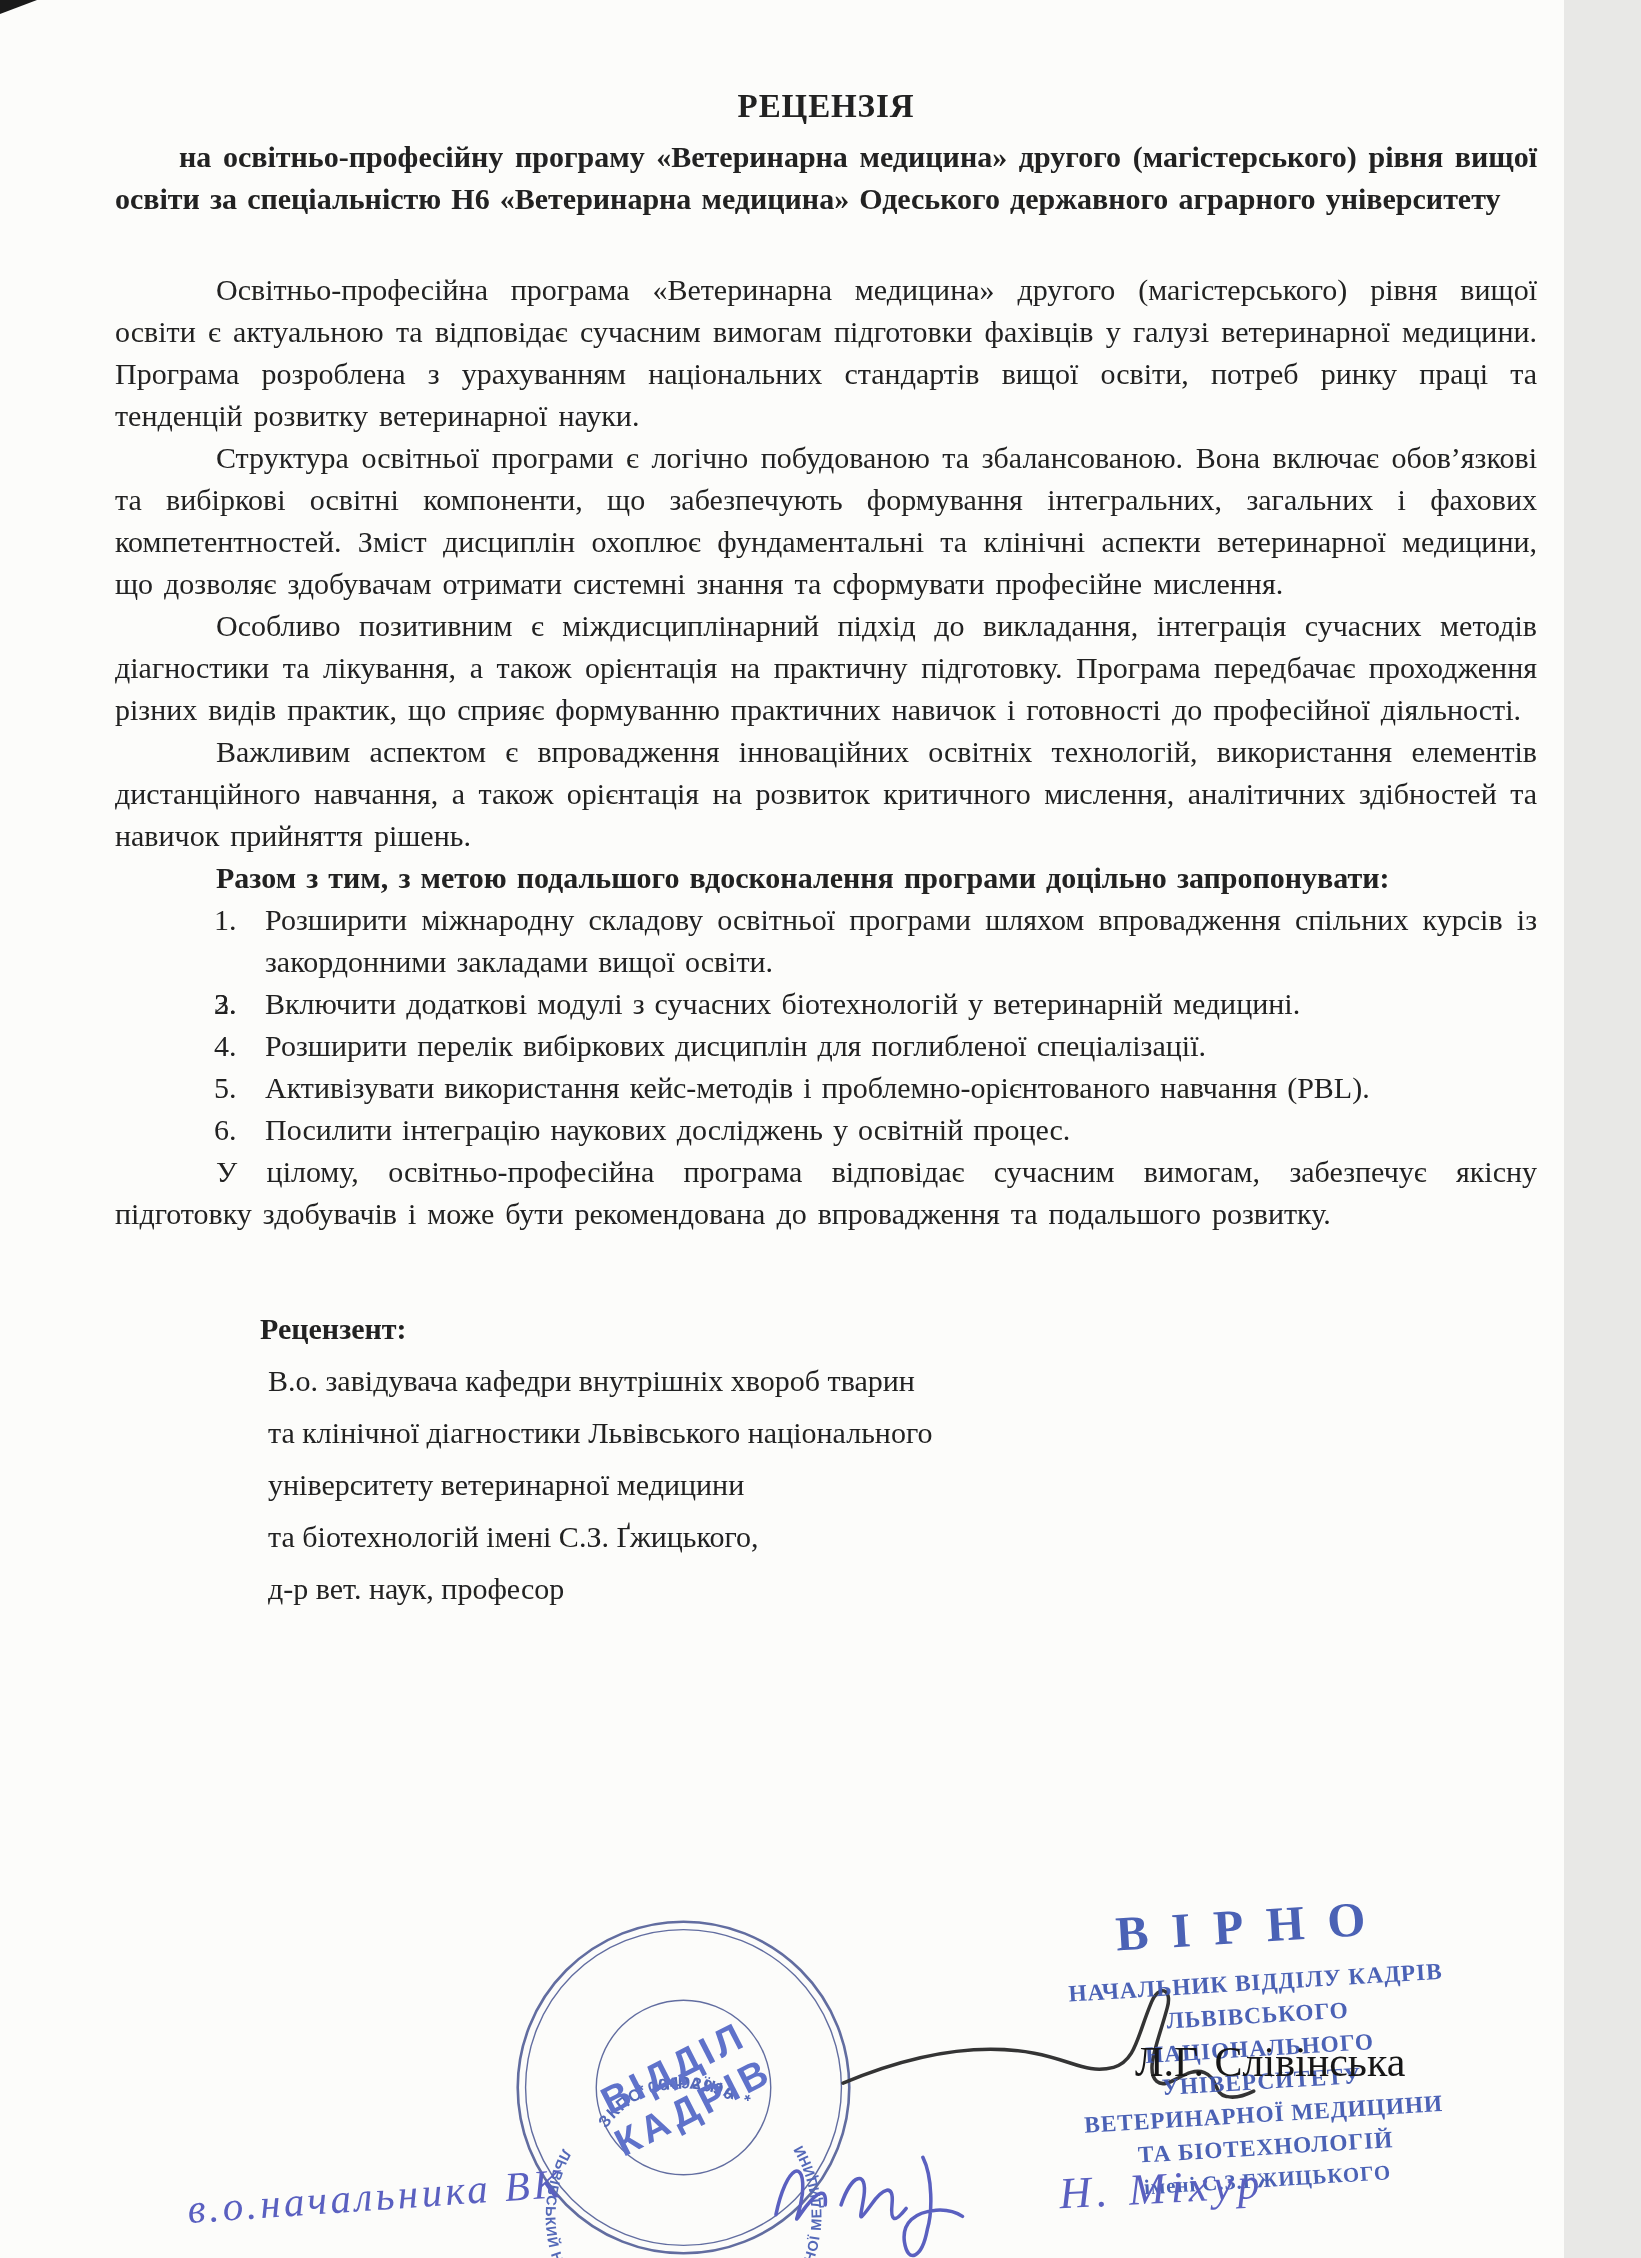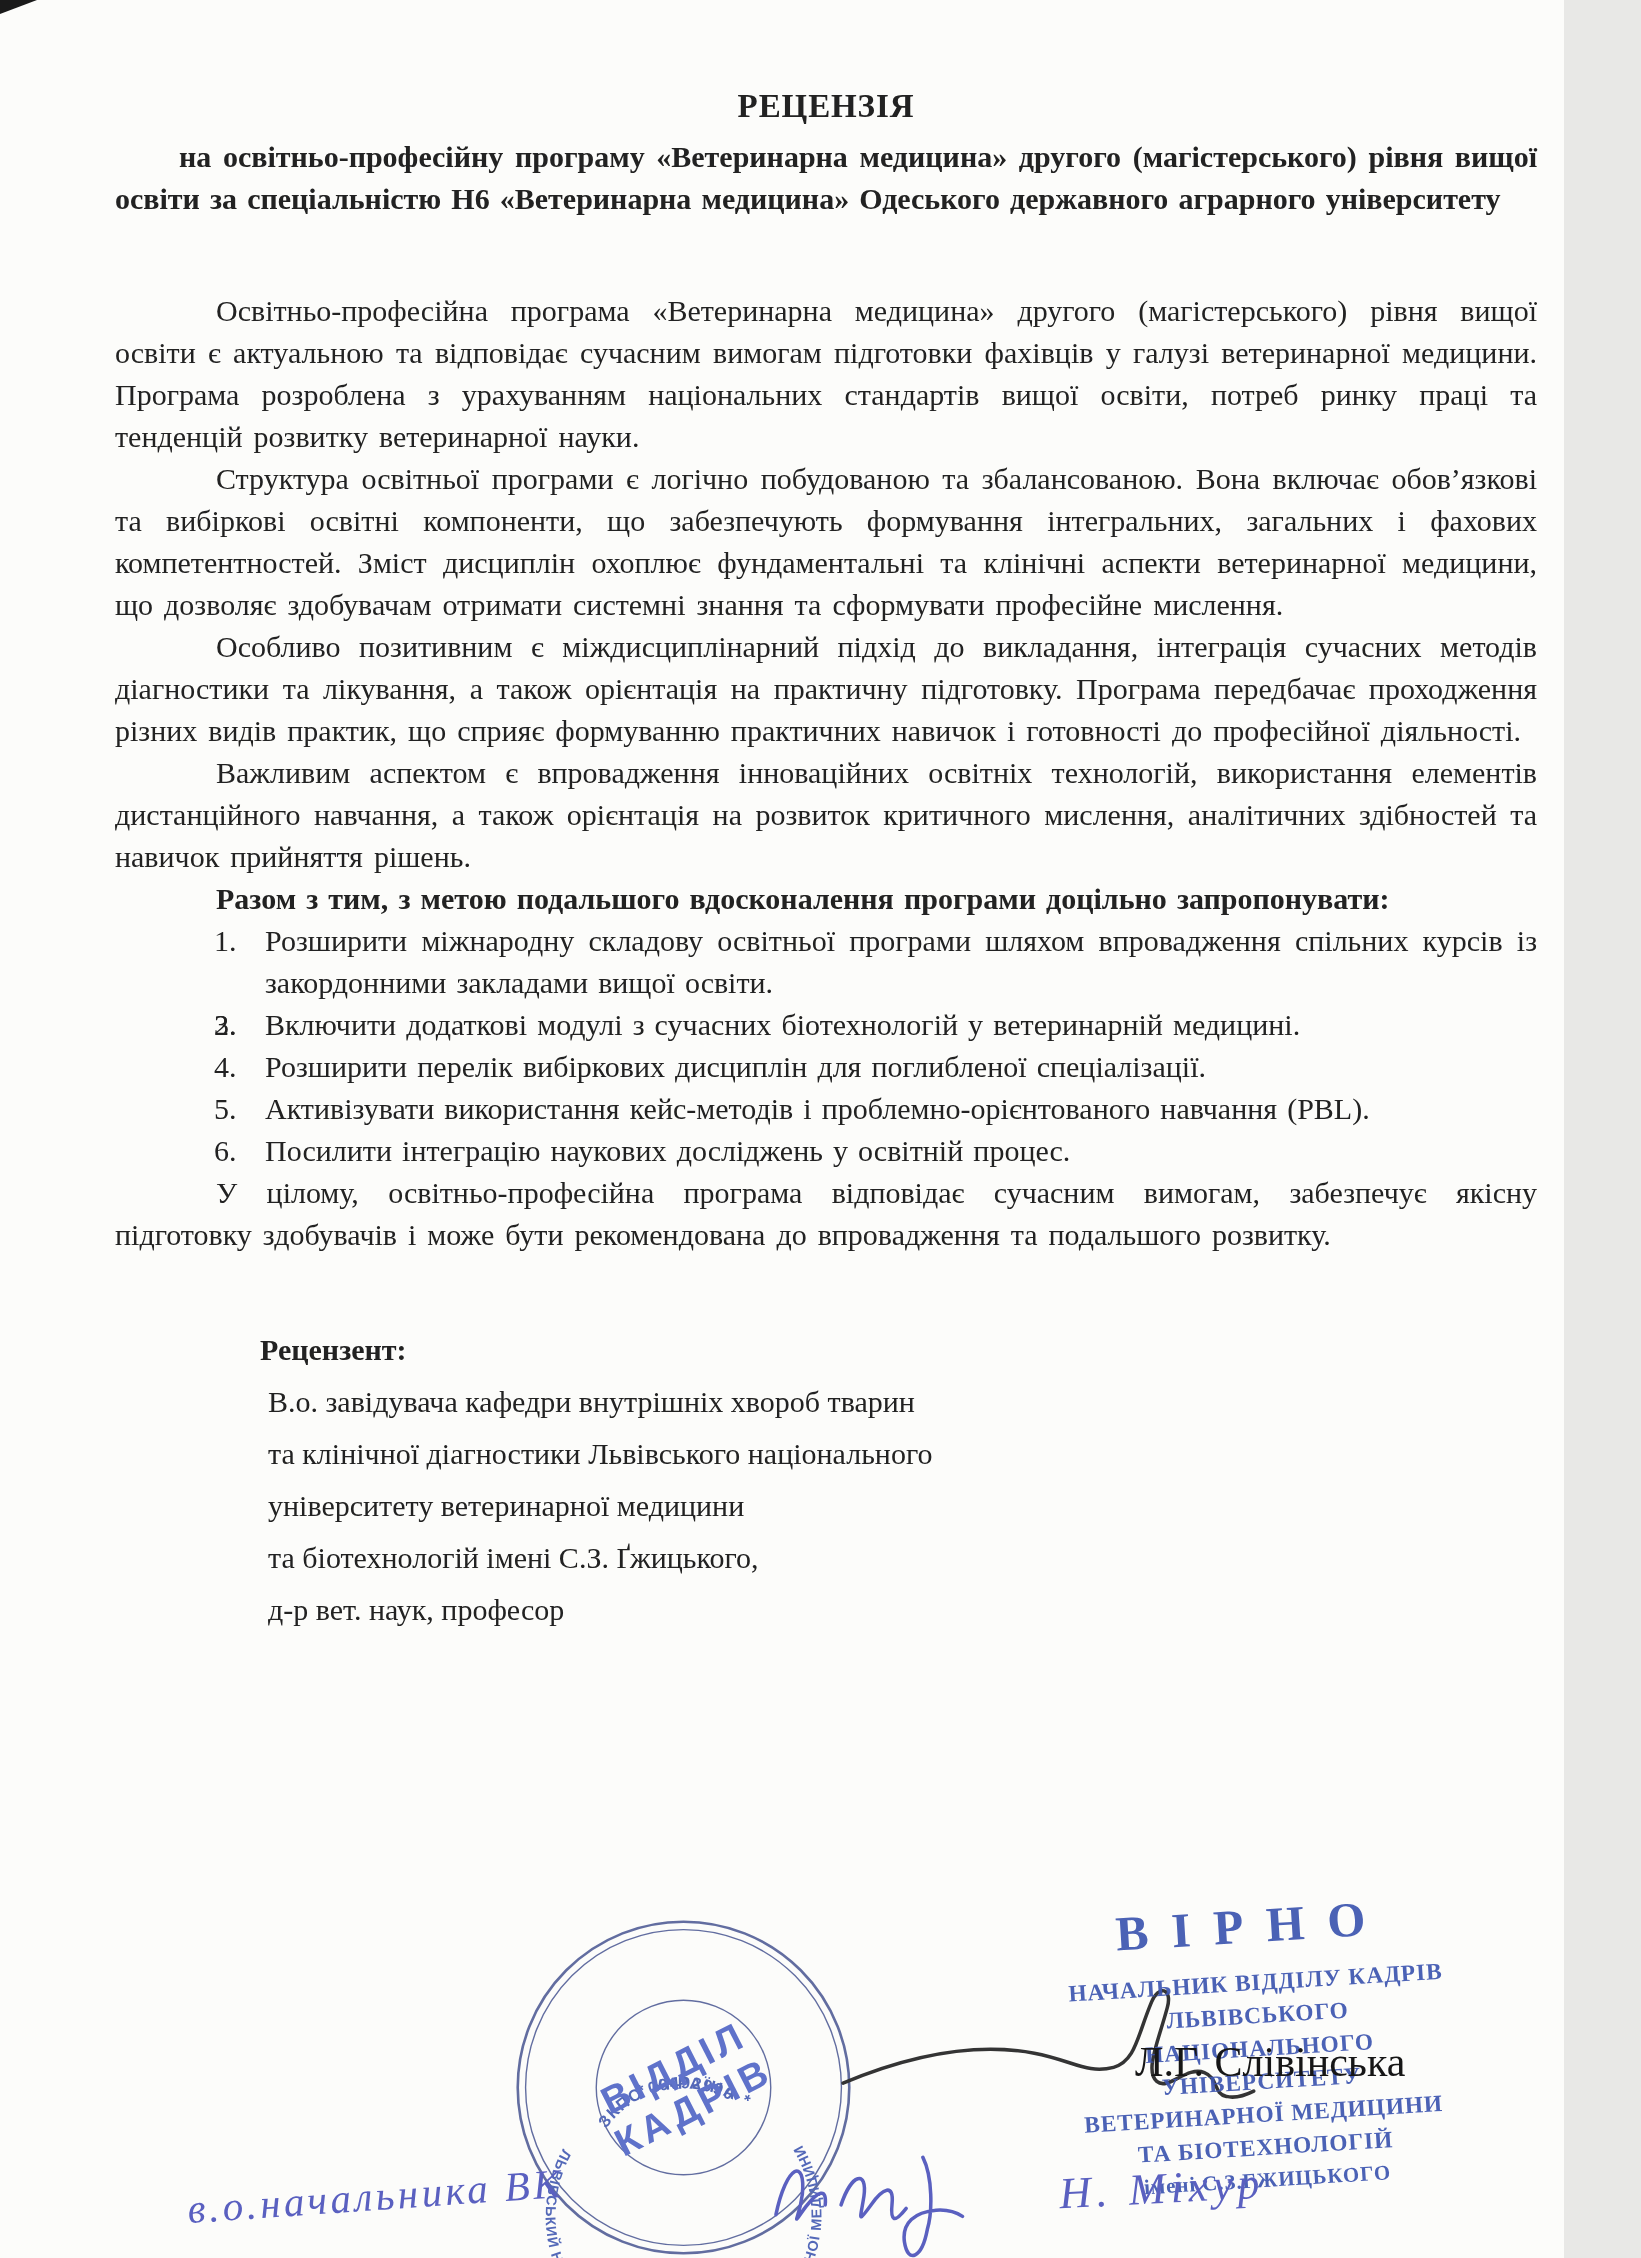--- a/index.html
+++ b/index.html
@@ -25,21 +25,21 @@
     text-align:center;font-weight:bold;font-size:33px;
     margin:0 0 8.8px 0;letter-spacing:0.9px;
   }
   .doc-subtitle{
     margin:0;font-weight:bold;text-align:justify;
     text-indent:64px;word-spacing:2.6px;
   }
   .body-par{
     margin:0;text-align:justify;text-indent:101px;word-spacing:3.5px;
   }
-  .par-first{margin-top:70px;}
+  .par-first{margin-top:49px;}
   .recommend-intro{
     margin:0;font-weight:bold;text-align:justify;text-indent:101px;word-spacing:2.6px;
   }
   .rec-list{list-style:none;margin:0;padding:0;}
   .rec-list li{
     position:relative;padding-left:150px;text-align:justify;word-spacing:2.6px;
   }
   .rec-num{position:absolute;left:99px;}
   .reviewer{
     margin-top:72px;margin-left:145px;line-height:44px;width:865px;

